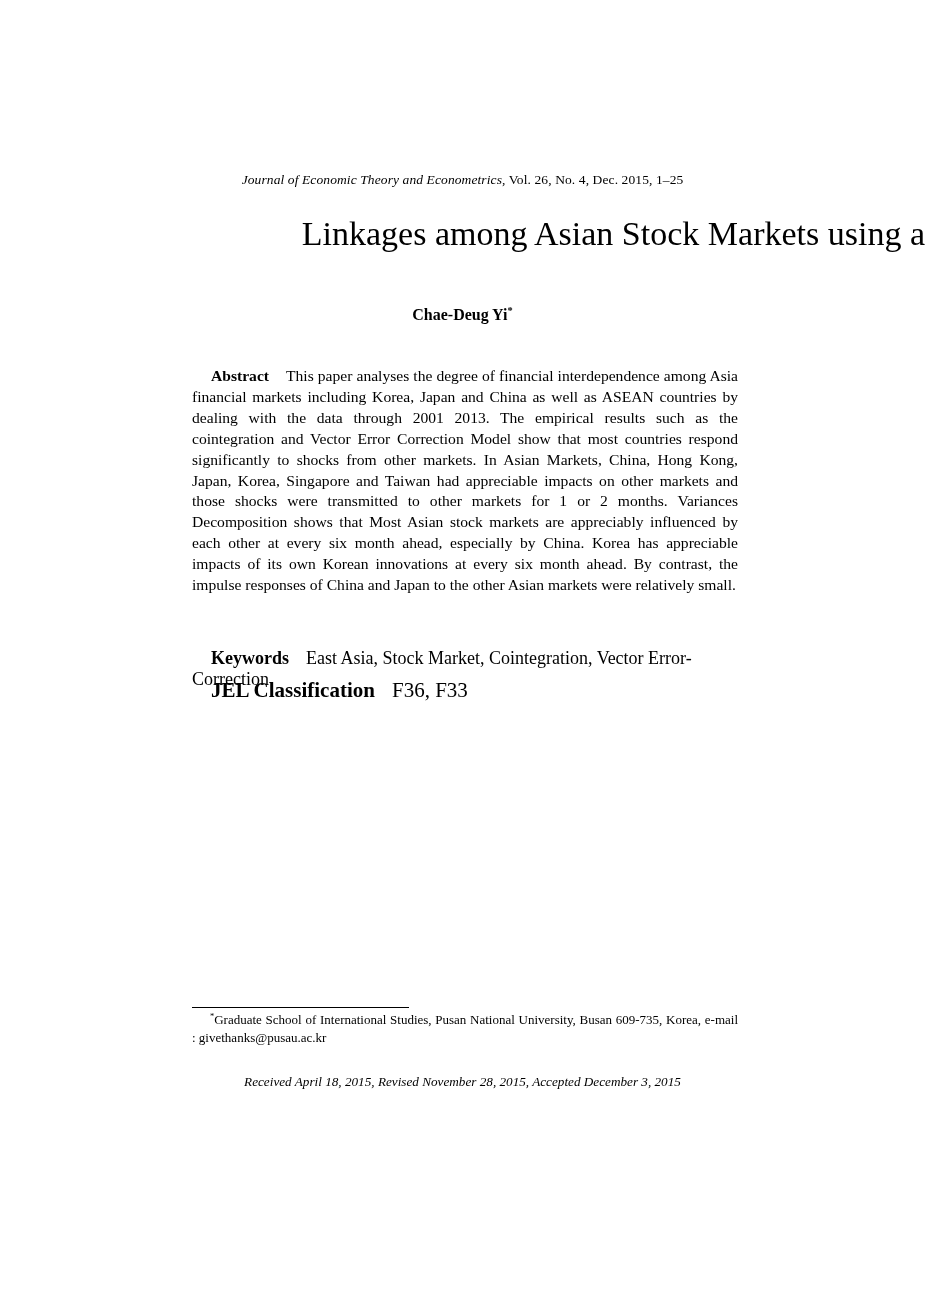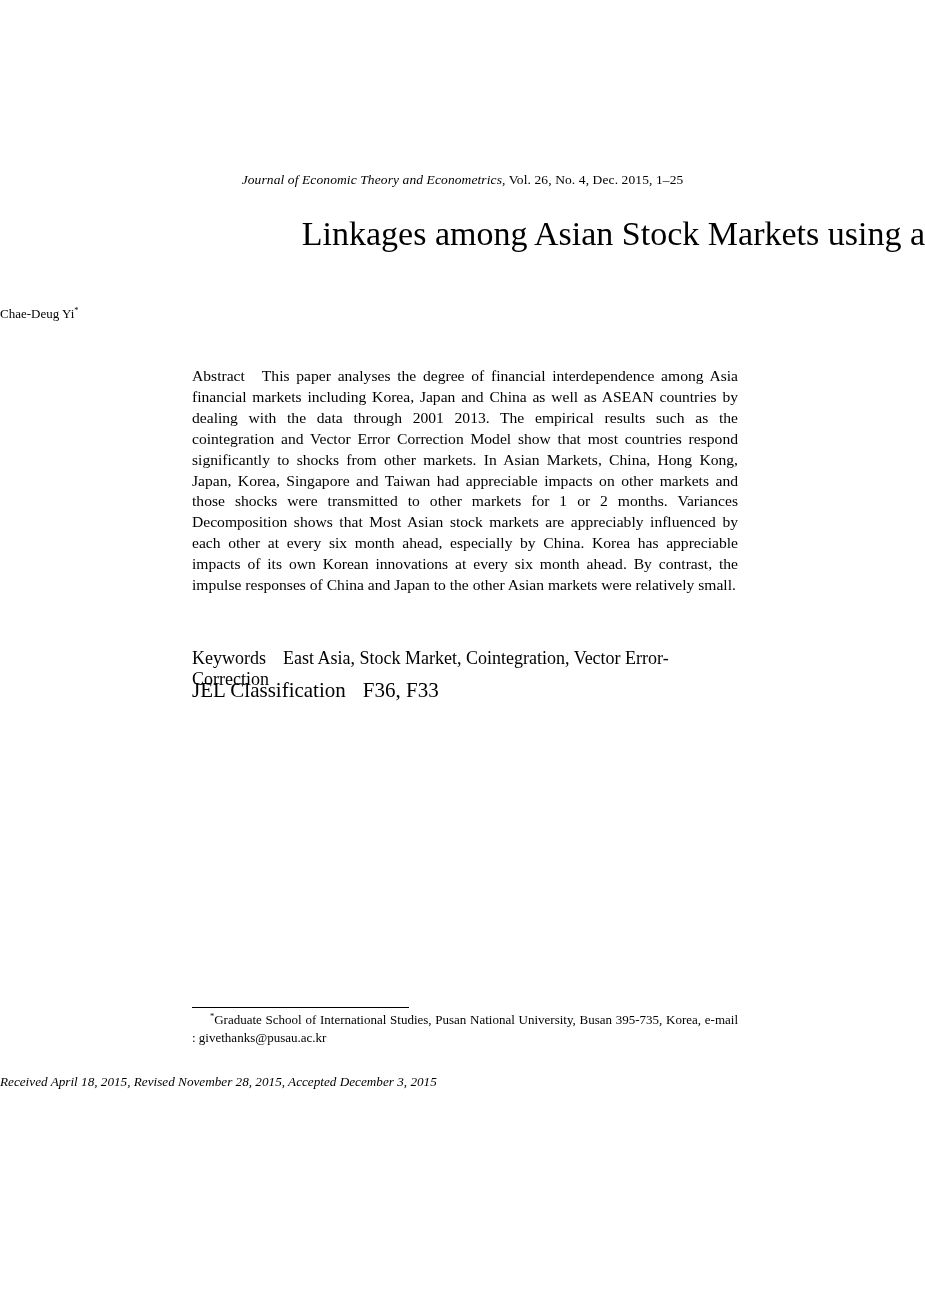--- a/index.html
+++ b/index.html
@@ -37,39 +37,42 @@
     font-size: 34px;
     line-height: 34px;
     font-weight: normal;
     margin: 0;
   }
   .author-line {
     position: absolute;
     top: 306px;
     left: 0;
     width: 100%;
-    font-size: 13px;
+    text-align: center;
+    font-size: 16px;
+    font-weight: bold;
   }
   sup.marker {
     font-size: 65%;
     vertical-align: super;
     line-height: 0;
   }
   .abstract-block {
     position: absolute;
     top: 366px;
     left: 192px;
     width: 546px;
     font-size: 15.6px;
     line-height: 20.9px;
     text-align: justify;
   }
   .runin-label {
-    font-weight: normal;
+    font-weight: bold;
     margin-right: 17px;
+    margin-left: 19px;
   }
   .keywords-block {
     position: absolute;
     top: 648px;
     left: 192px;
     width: 546px;
     font-size: 18px;
   }
   .jel-block {
     position: absolute;
@@ -94,20 +97,21 @@
     font-size: 13px;
     line-height: 17.5px;
     text-align: justify;
     text-indent: 18px;
   }
   .received-line {
     position: absolute;
     top: 1074px;
     left: 0;
     width: 100%;
+    text-align: center;
     font-style: italic;
     font-size: 13.2px;
   }
 </style>
 </head>
 <body>
 
 <div class="page">
 
   <div class="header-line">
@@ -130,18 +134,18 @@
     <span class="runin-label">Keywords</span><span>East Asia, Stock Market, Cointegration, Vector Error-Correction</span>
   </div>
 
   <div class="jel-block">
     <span class="runin-label">JEL Classification</span><span>F36, F33</span>
   </div>
 
   <div class="footnote-rule"></div>
 
   <div class="footnote-block">
-    <sup class="marker">*</sup><span>Graduate School of International Studies, Pusan National University, Busan 395-735, Korea, e-mail : givethanks@pusau.ac.kr</span>
+    <sup class="marker">*</sup><span>Graduate School of International Studies, Pusan National University, Busan 609-735, Korea, e-mail : givethanks@pusau.ac.kr</span>
   </div>
 
   <div class="received-line">Received April 18, 2015, Revised November 28, 2015, Accepted December 3, 2015</div>
 
 </div>
 
 </body></html>

